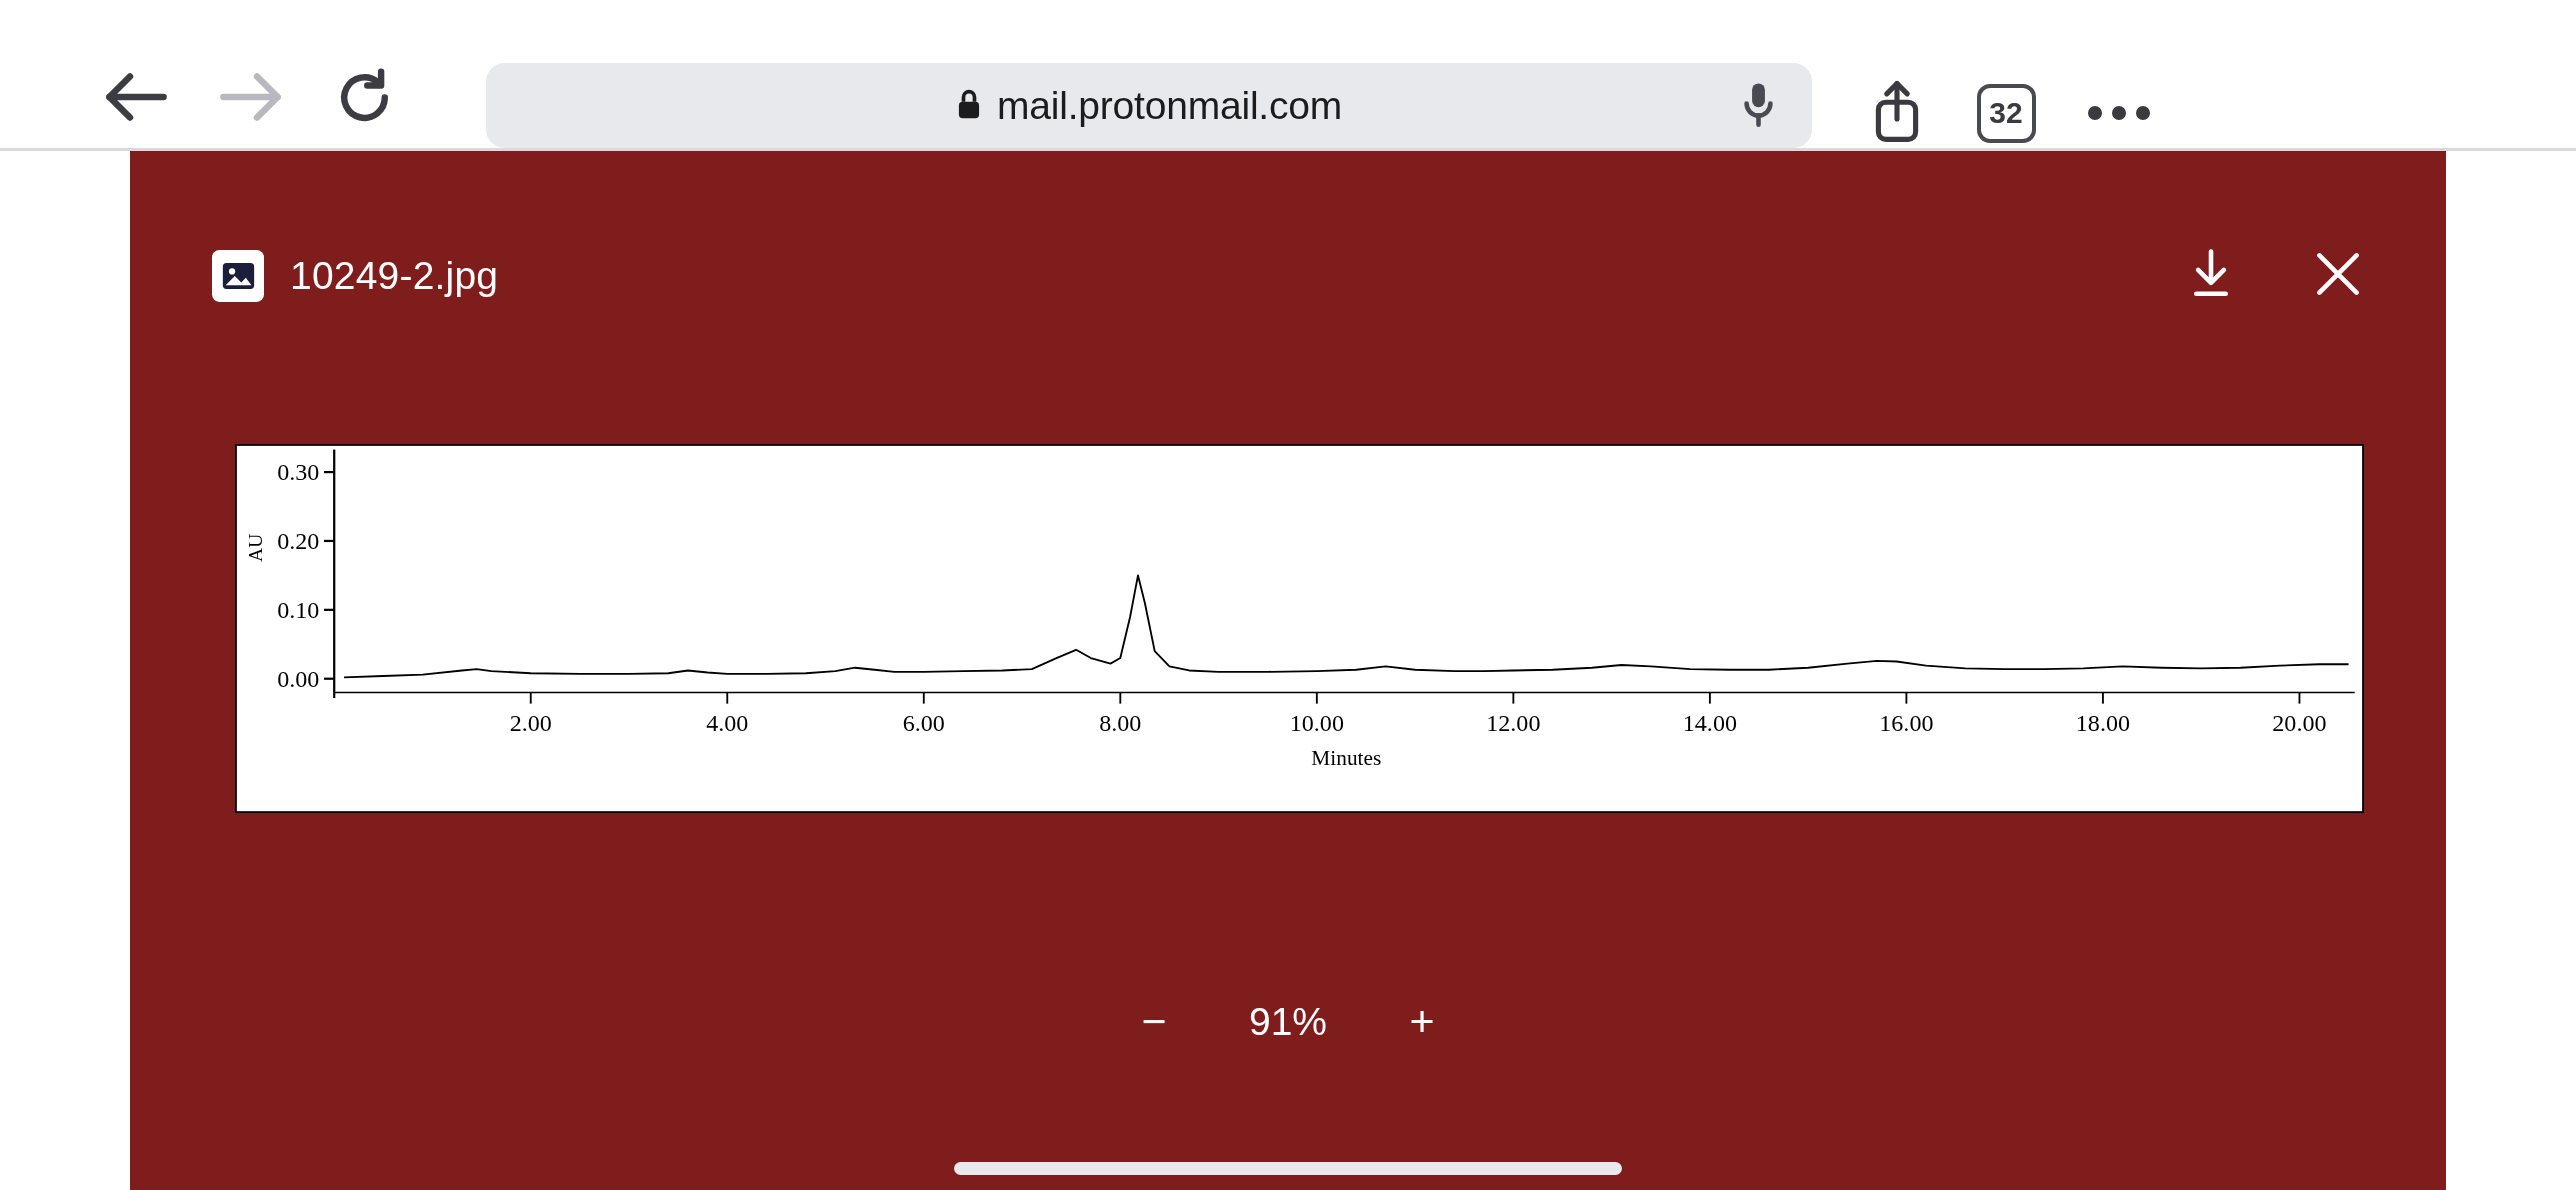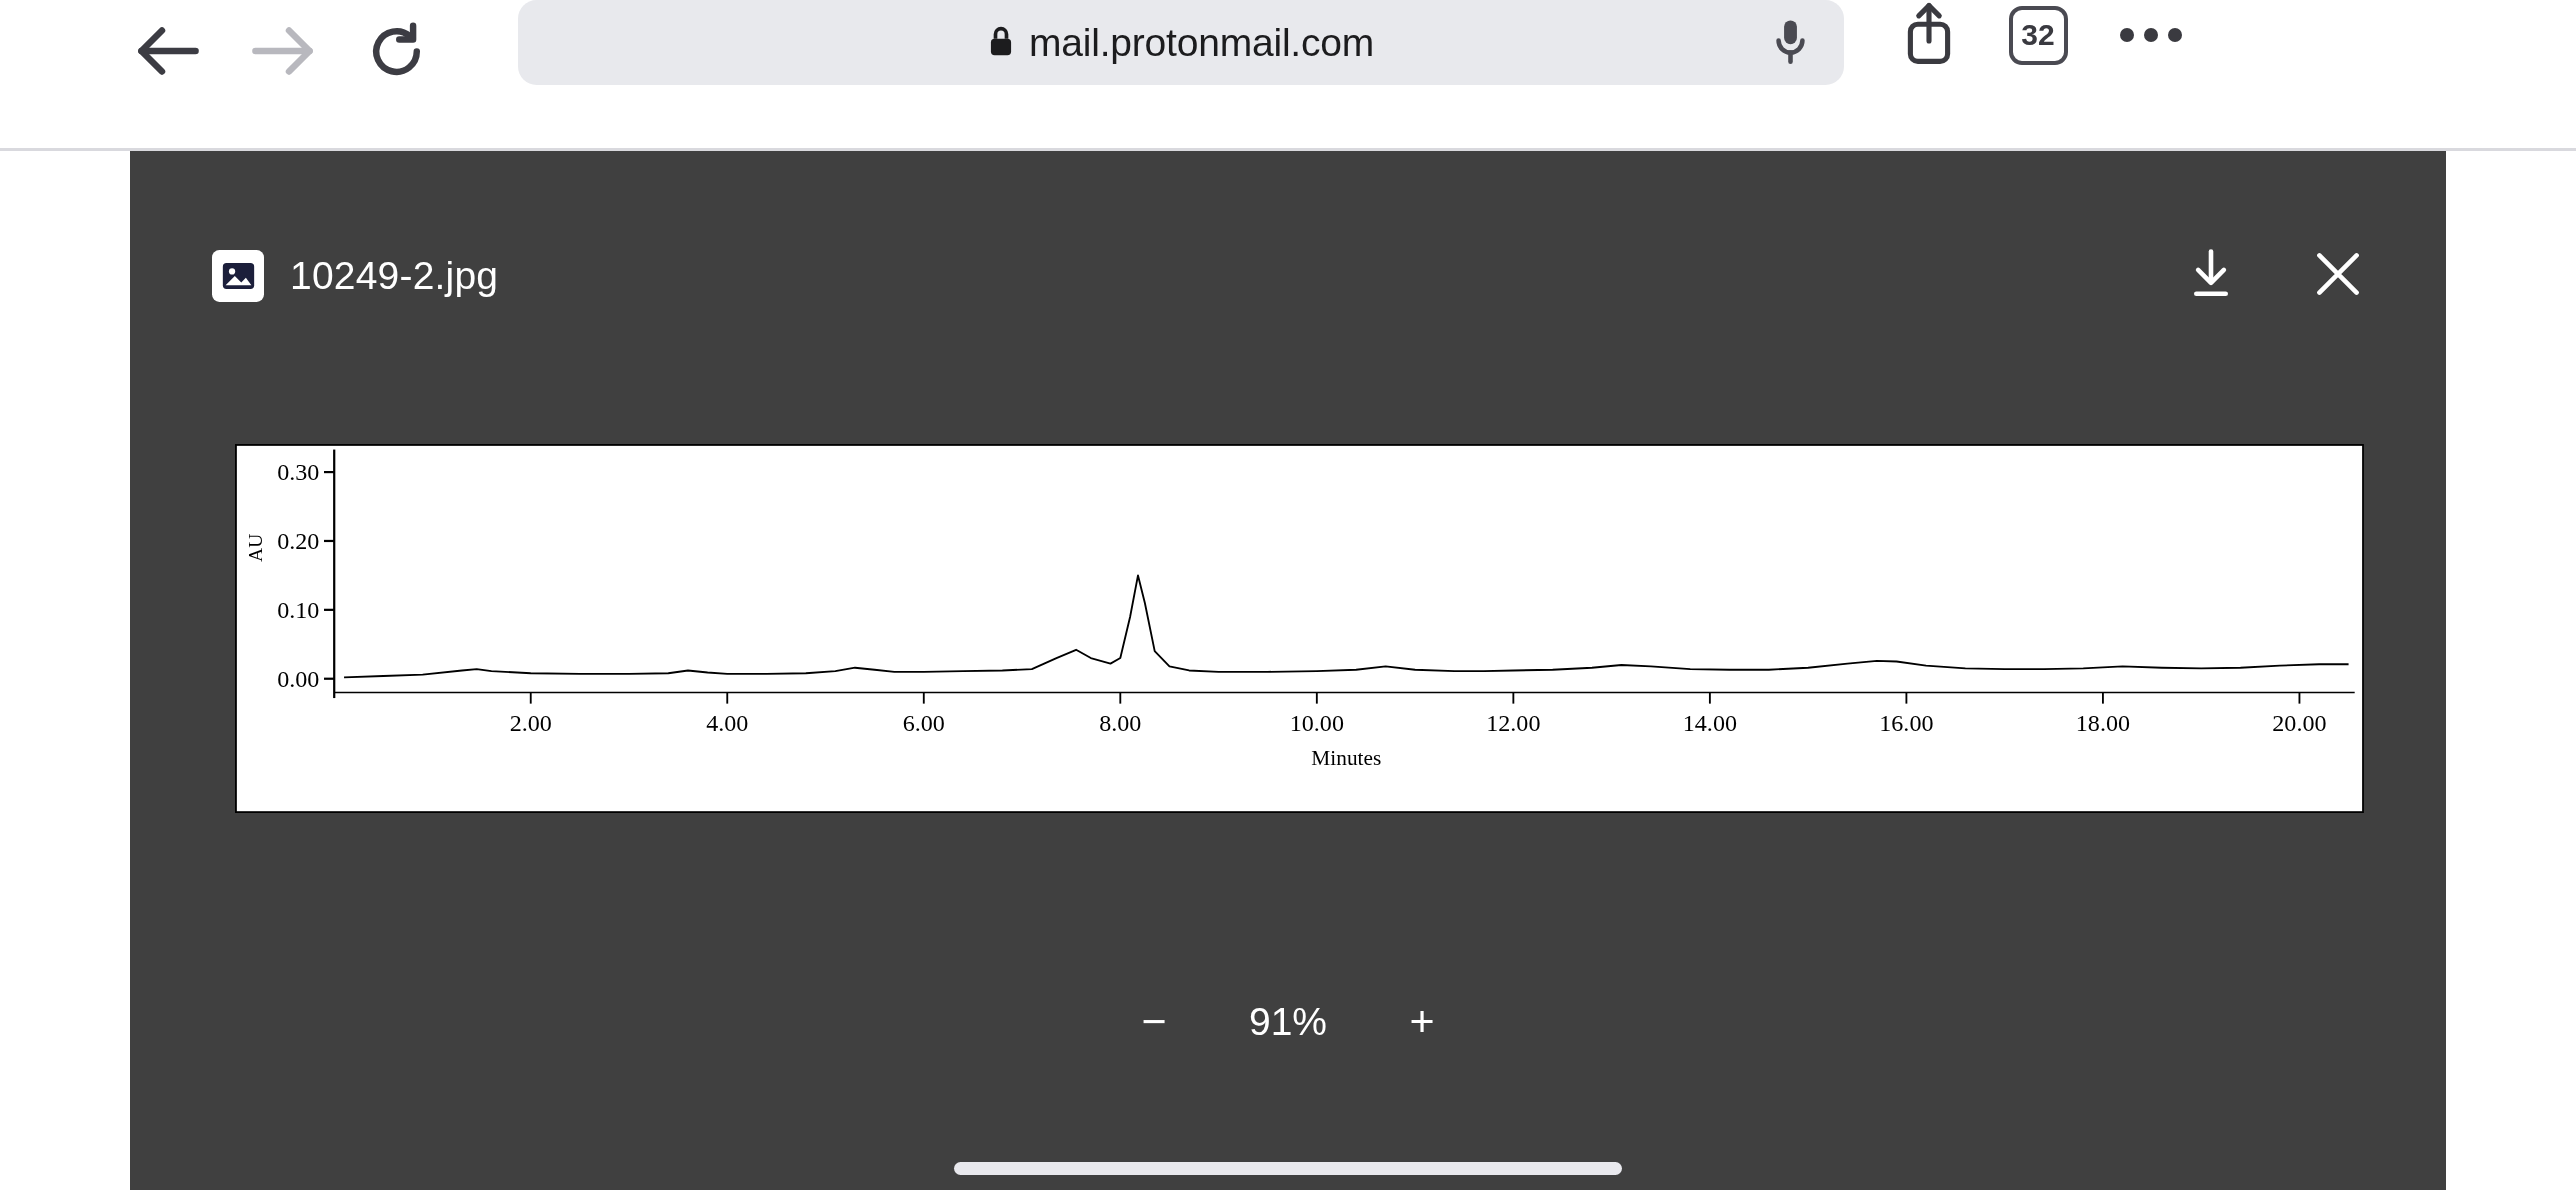--- a/index.html
+++ b/index.html
@@ -10,22 +10,22 @@
     font-family: "Liberation Sans", sans-serif;
     overflow: hidden;
   }
 
   
   .browser-bar {
     height: 148px;
     width: 100%;
     background: #ffffff;
     display: flex;
-    align-items: flex-start;
-    padding: 0 56px 0 117px;
+    align-items: flex-end;
+    padding: 0 56px 0 85px;
     gap: 12px;
     position: relative;
   }
   .nav-btn {
     width: 102px;
     height: 102px;
     display: flex;
     align-items: center;
     justify-content: center;
     flex: none;
@@ -105,21 +105,21 @@
     width: 2576px;
     height: 1039px;
     background: #ffffff;
   }
   .viewer {
     position: absolute;
     left: 130px;
     top: 0;
     width: 2316px;
     height: 1039px;
-    background: #404040;
+    background: #7f1d1d;
   }
 
   .viewer-header {
     position: absolute;
     top: 0; left: 0;
     width: 100%;
     height: 250px;
     display: flex;
     align-items: center;
   }

